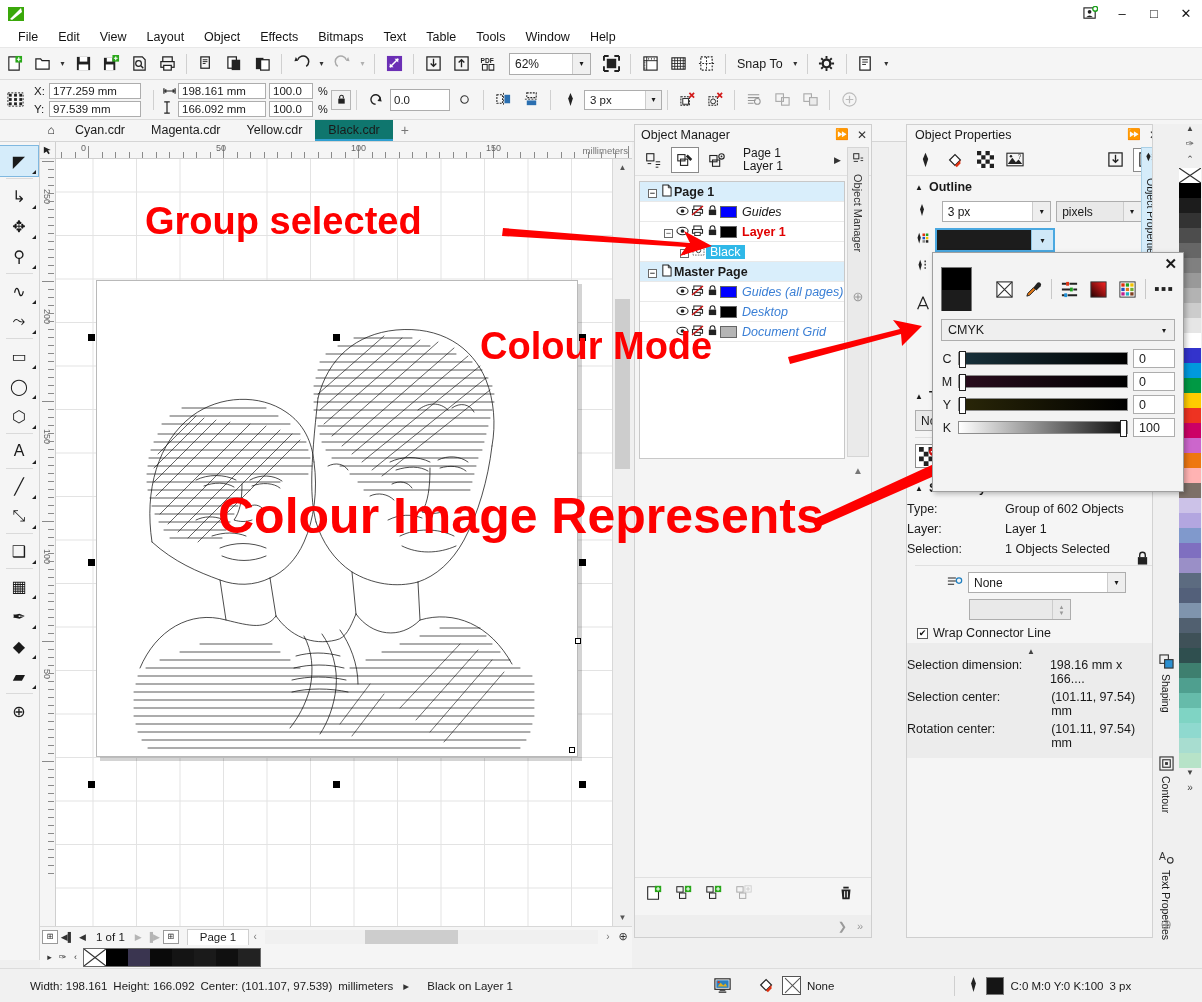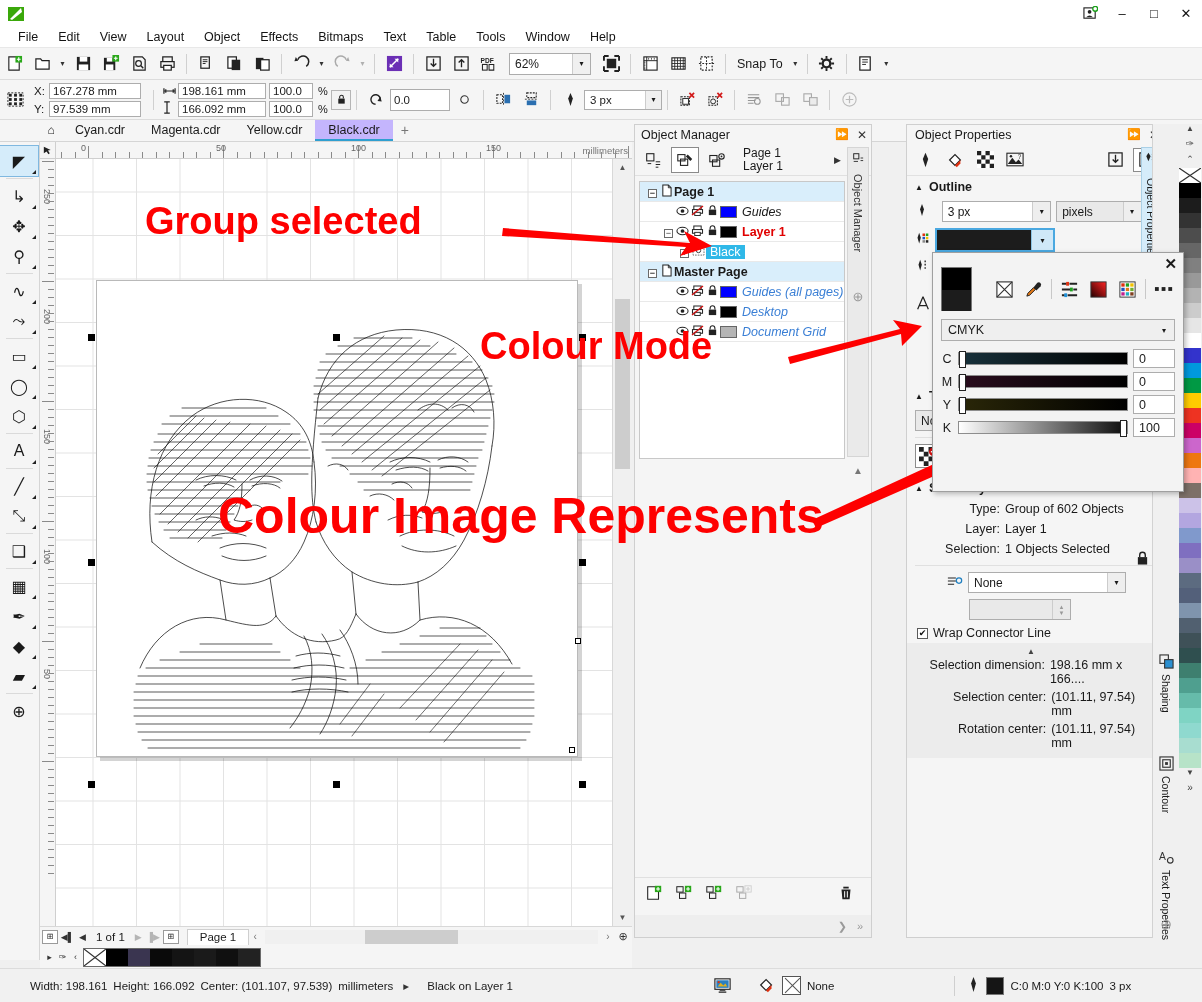--- a/index.html
+++ b/index.html
@@ -54,21 +54,21 @@
   .outline-combo { display:flex; align-items:center; height:20px; width:78px;
     border:1px solid #adadad; background:#fff;}
   .outline-combo .val { flex:1; padding-left:5px; font-size:11.5px;}
   .outline-combo .arrow { width:16px; height:18px; background:#f0f0f0; border-left:1px solid #ccc;
     display:flex; align-items:center; justify-content:center; font-size:8px;}
 
   
   .tabstrip { position:absolute; left:0; top:120px; width:1202px; height:22px;
     background:#f5f5f5; display:flex; align-items:flex-end; border-bottom:1px solid #d5d5d5;}
   .doc-tab { height:21px; line-height:21px; padding:0 13px; font-size:12.5px; color:#1a1a1a; }
-  .doc-tab.active { background:#c4b5fd; border-bottom:2px solid #2f9fd0; }
+  .doc-tab.active { background:#0f766e; border-bottom:2px solid #2f9fd0; }
   .tab-plus { width:24px; text-align:center; font-size:14px; color:#777; line-height:21px;}
   .home-icon { width:22px; text-align:center; line-height:21px; color:#222;}
 
   
   .toolbox { position:absolute; left:0; top:142px; width:40px; bottom:42px;
     background:#f5f5f5; border-right:1px solid #d5d5d5; padding-top:4px;}
   .tool { width:38px; height:30px; display:flex; align-items:center; justify-content:center;
     position:relative; color:#1a1a1a; }
   .tool.active { background:#d5ecfa; outline:1px solid #7fb8e0; }
   .tool .flyout { position:absolute; right:2px; bottom:2px; width:0;height:0;
@@ -176,21 +176,21 @@
     border:1px solid #9a9a9a; background:#fff;}
   .op-row { display:flex; align-items:center; gap:5px; padding:3px 6px 3px 8px;}
   .op-row .lead { width:16px; text-align:center; font-size:12px;}
   .cb { display:flex; align-items:center; border:1px solid #adadad; background:#fff; height:21px;}
   .cb .val { flex:1; padding-left:5px; font-size:12px; }
   .cb .arrow { width:18px; height:19px; background:#eee; border-left:1px solid #ccc;
     display:flex;align-items:center;justify-content:center;font-size:8px;}
   .cb.gray { background:#e9e9e9; }
   .op-sep { height:1px; background:#e0e0e0; margin:3px 8px;}
   .summary-line { display:flex; font-size:12.5px; padding:3px 8px 3px 0; }
-  .summary-line .k { width:98px; text-align:right; padding-right:5px; }
+  .summary-line .k { width:98px; padding-right:5px; }
   .bottom-meta { background:#ececec; padding:4px 8px 6px 0; }
   .bottom-meta .summary-line { padding:2px 0; }
   .bottom-meta .k { width:150px; }
   .op-side { position:absolute; right:2px; top:22px; width:20px; height:220px;
     background:#d5ecfa; border:1px solid #aad0e6;}
   .op-side .vtxt { position:absolute; top:30px; left:3px; writing-mode:vertical-rl;
     font-size:10.5px; color:#1a1a1a;}
 
   
   .picker { position:absolute; left:932px; top:252px; width:252px; height:240px;
@@ -446,21 +446,21 @@
           <rect x="8.5" y="8.5" width="3" height="3" fill="#222"></rect>
           <rect x="14" y="8.5" width="3" height="3" fill="#222"></rect>
           <rect x="3" y="13" width="3" height="3" fill="#222"></rect>
           <rect x="8.5" y="13" width="3" height="3" fill="#222"></rect>
           <rect x="14" y="13" width="3" height="3" fill="#222"></rect>
         </svg>
       </span>
     <div class="xy-grid">
       <div class="xy-row">
         <span class="xy-lab">X:</span>
-        <span class="fld w92">167.278 mm</span>
+        <span class="fld w92">177.259 mm</span>
       </div>
       <div class="xy-row">
         <span class="xy-lab">Y:</span>
         <span class="fld w92">97.539 mm</span>
       </div>
     </div>
     <span class="tb-sep" style="margin-left:12px"></span>
     <div class="xy-grid">
       <div class="xy-row">
         <span class="xy-lab">

